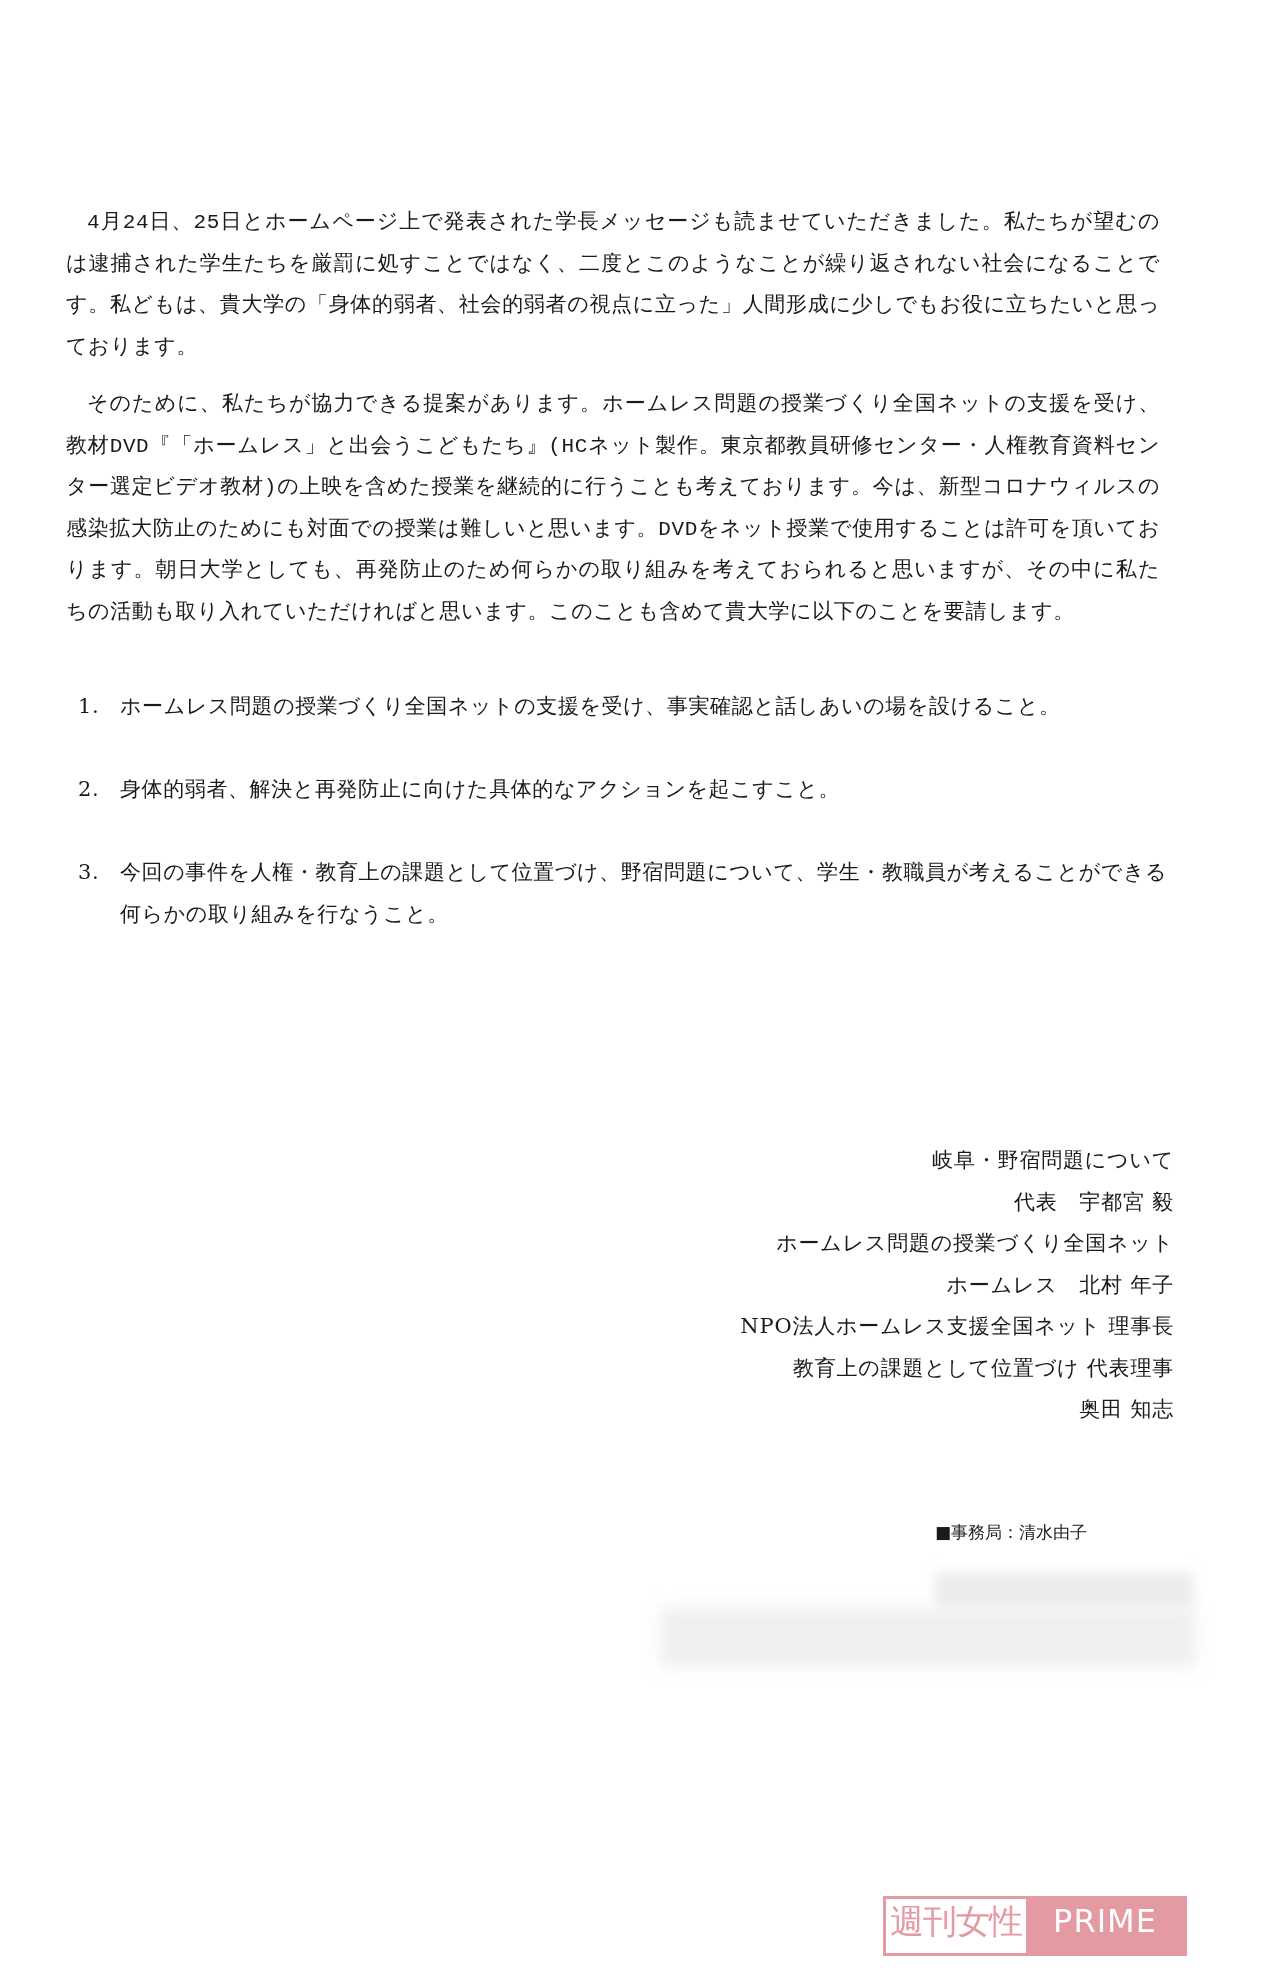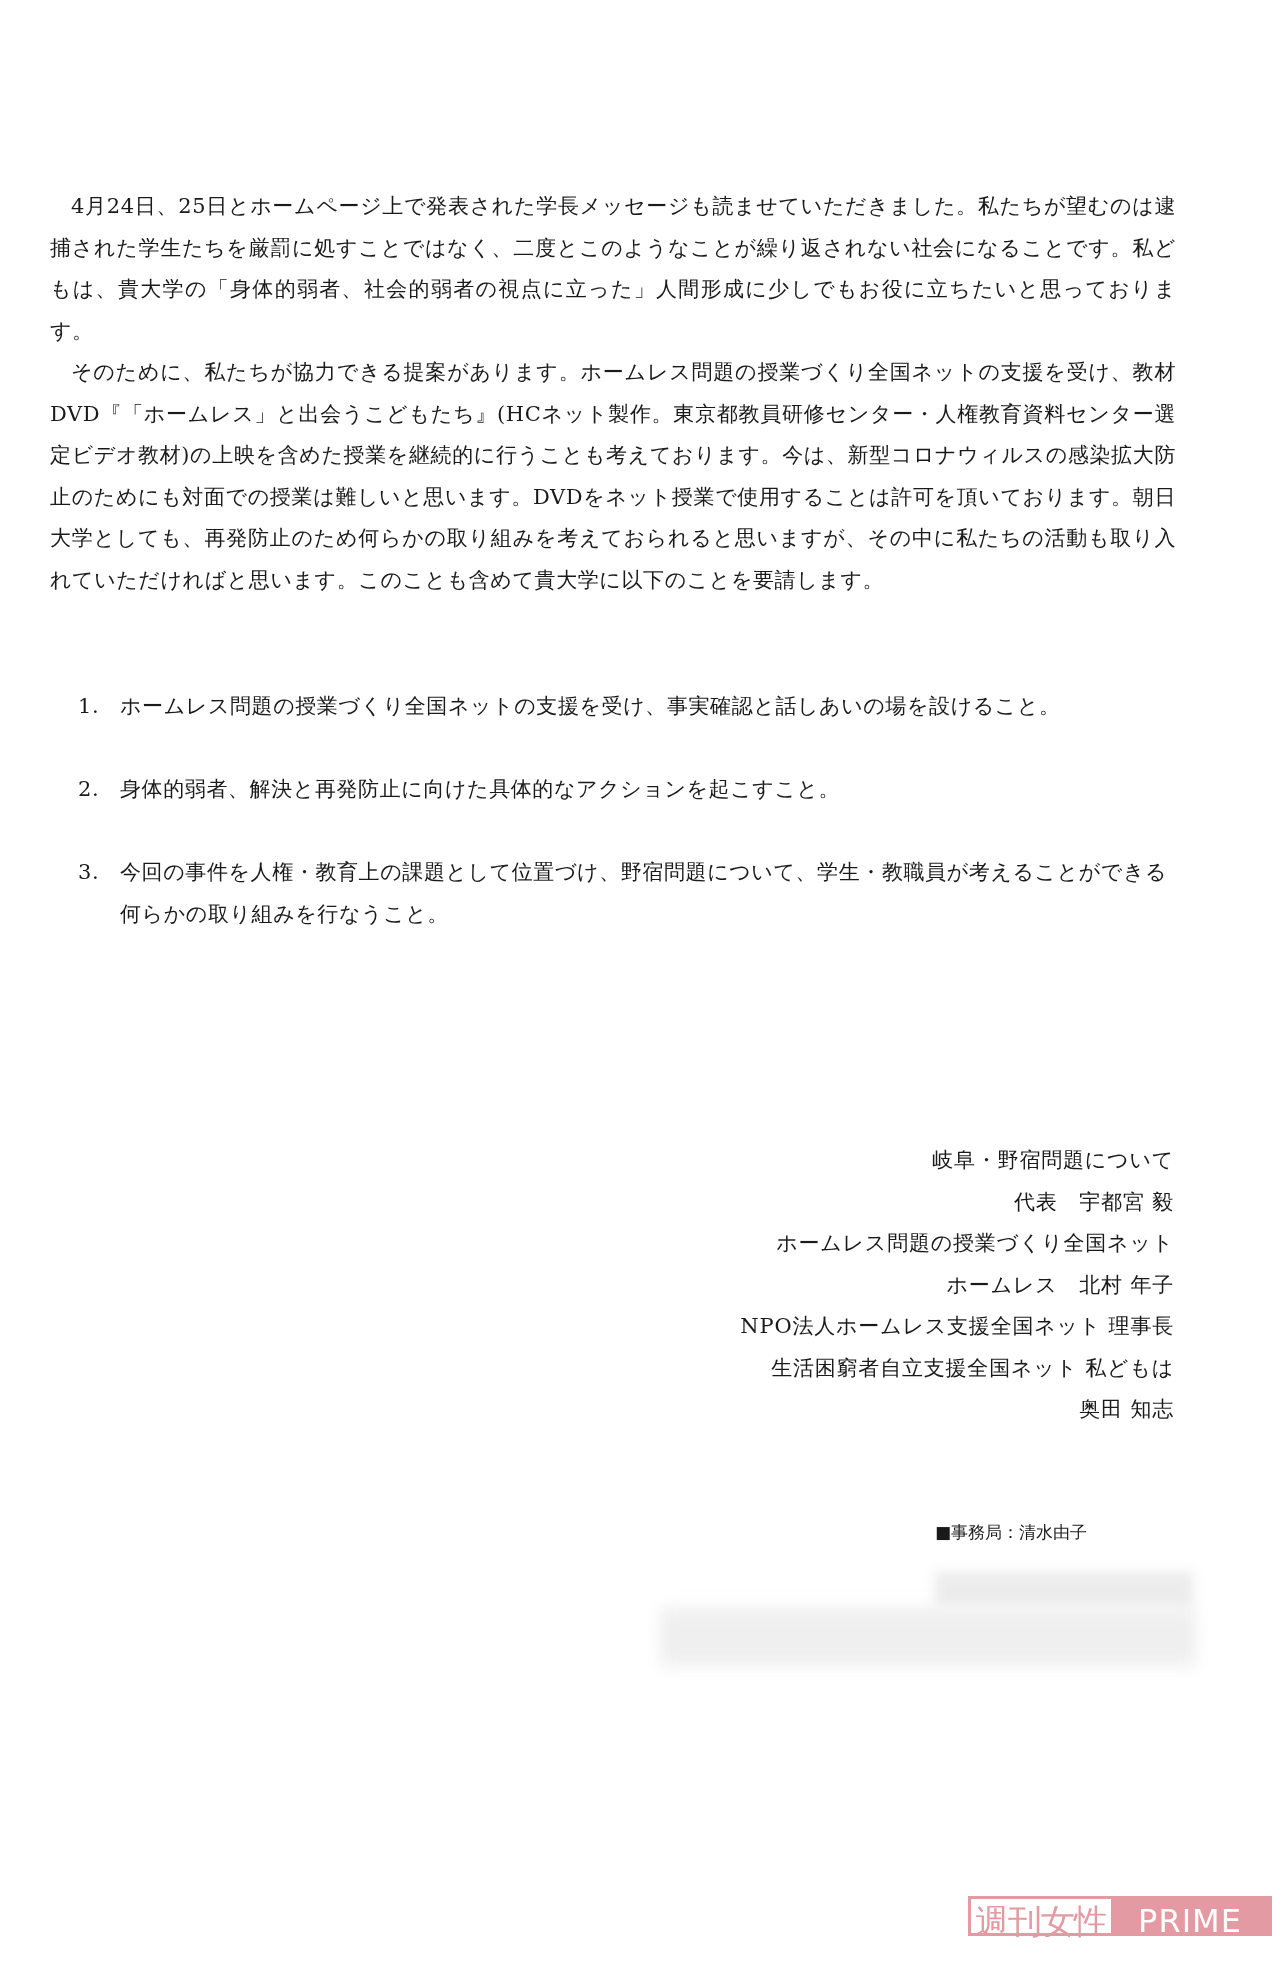--- a/index.html
+++ b/index.html
@@ -26,22 +26,23 @@
       left: 50px;
       top: 186px;
       width: 1126px;
       font-size: 21px;
       line-height: 41.5px;
       letter-spacing: 0.6px;
       text-align: justify;
       text-justify: inter-character;
     }
     .para {
-      margin: 0;
+      margin: 16px;
       text-indent: 1em;
+      font-family: Liberation Mono, monospace;
     }
     .request-list {
       position: absolute;
       left: 78px;
       top: 686px;
       width: 1100px;
       font-size: 21px;
       line-height: 41.5px;
       letter-spacing: 0.6px;
       margin: 0;
@@ -91,24 +92,24 @@
       position: absolute;
       left: 660px;
       top: 1608px;
       width: 536px;
       height: 58px;
       background: #efefef;
       filter: blur(8px);
     }
     .logo {
       position: absolute;
-      left: 968px;
+      left: 883px;
       top: 1896px;
       width: 304px;
-      height: 40px;
+      height: 60px;
       display: flex;
       border: 3px solid #e39aa3;
       box-sizing: border-box;
       font-family: "DejaVu Sans", "Liberation Sans", sans-serif;
     }
     .logo-jp {
       background: #ffffff;
       color: #e39aa3;
       font-size: 34px;
       line-height: 44px;
@@ -151,21 +152,21 @@
       <span class="request-text">今回の事件を人権・教育上の課題として位置づけ、野宿問題について、学生・教職員が考えることができる何らかの取り組みを行なうこと。</span>
     </li>
   </ol>
 
   <div class="signature">
     <div class="sig-line">岐阜・野宿問題について</div>
     <div class="sig-line">代表　宇都宮 毅</div>
     <div class="sig-line">ホームレス問題の授業づくり全国ネット</div>
     <div class="sig-line">ホームレス　北村 年子</div>
     <div class="sig-line">NPO法人ホームレス支援全国ネット 理事長</div>
-    <div class="sig-line">生活困窮者自立支援全国ネット 私どもは</div>
+    <div class="sig-line">教育上の課題として位置づけ 代表理事</div>
     <div class="sig-line">奥田 知志</div>
   </div>
 
   <div class="office">■事務局：清水由子</div>
 
   <div class="blur-band-1"></div>
   <div class="blur-band-2"></div>
 
   <div class="logo">
     <span class="logo-jp">週刊女性</span>

